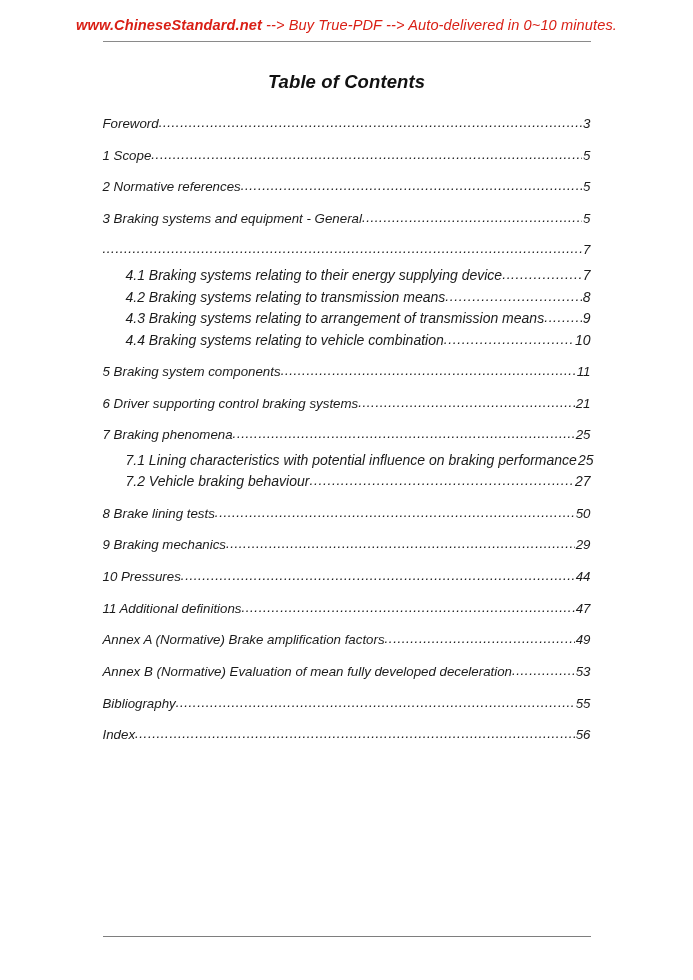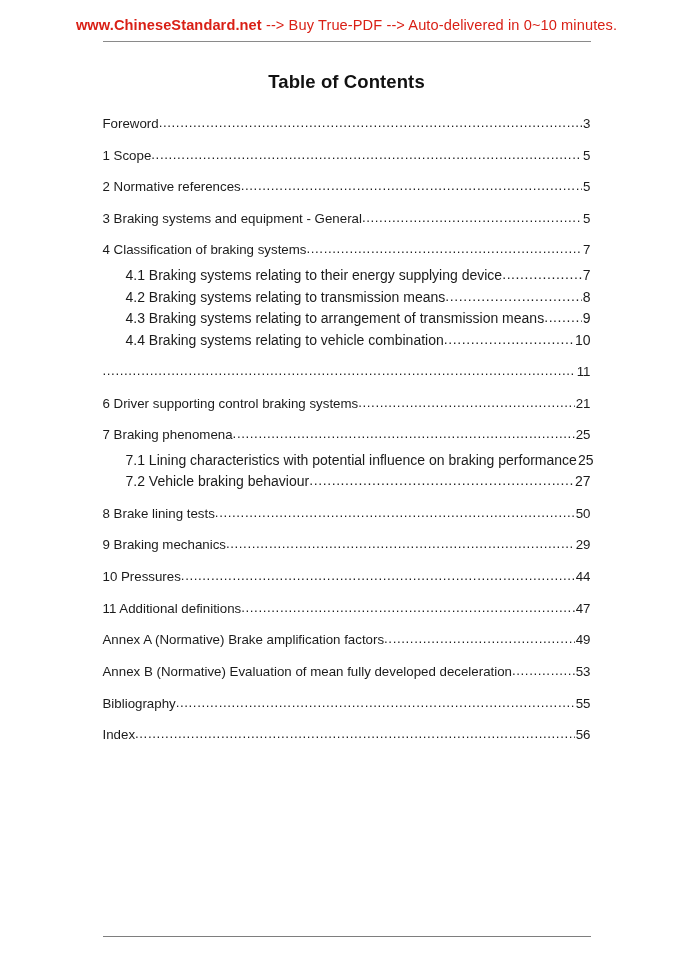--- a/index.html
+++ b/index.html
@@ -14,20 +14,21 @@
     color: #000000;
     position: relative;
     overflow: hidden;
   }
   .page {
     width: 693px;
     height: 980px;
     box-sizing: border-box;
     padding: 0;
     position: relative;
+    font-style: italic;
   }
   
   .promo {
     text-align: center;
     color: #d91f15;
     font-size: 14.6px;
     padding-top: 17px;
     letter-spacing: 0.1px;
     white-space: nowrap;
   }
@@ -172,21 +173,20 @@
         <span class="label">2 Normative references</span>
         <span class="dots">...............................................................................................................................................................</span>
         <span class="page-num">5</span>
       </div>
       <div class="toc-entry lvl1">
         <span class="label">3 Braking systems and equipment - General</span>
         <span class="dots">...............................................................................................................................................................</span>
         <span class="page-num">5</span>
       </div>
       <div class="toc-entry lvl1">
-        <span class="label">4 Classification of braking systems</span>
         <span class="dots">...............................................................................................................................................................</span>
         <span class="page-num">7</span>
       </div>
       <div class="toc-entry lvl2">
         <span class="label">4.1 Braking systems relating to their energy supplying device</span>
         <span class="dots">...............................................................................................................................................................</span>
         <span class="page-num">7</span>
       </div>
       <div class="toc-entry lvl2">
         <span class="label">4.2 Braking systems relating to transmission means</span>
@@ -197,20 +197,21 @@
         <span class="label">4.3 Braking systems relating to arrangement of transmission means</span>
         <span class="dots">...............................................................................................................................................................</span>
         <span class="page-num">9</span>
       </div>
       <div class="toc-entry lvl2">
         <span class="label">4.4 Braking systems relating to vehicle combination</span>
         <span class="dots">...............................................................................................................................................................</span>
         <span class="page-num">10</span>
       </div>
       <div class="toc-entry lvl1">
+        <span class="label">5 Braking system components</span>
         <span class="dots">...............................................................................................................................................................</span>
         <span class="page-num">11</span>
       </div>
       <div class="toc-entry lvl1">
         <span class="label">6 Driver supporting control braking systems</span>
         <span class="dots">...............................................................................................................................................................</span>
         <span class="page-num">21</span>
       </div>
       <div class="toc-entry lvl1">
         <span class="label">7 Braking phenomena</span>

